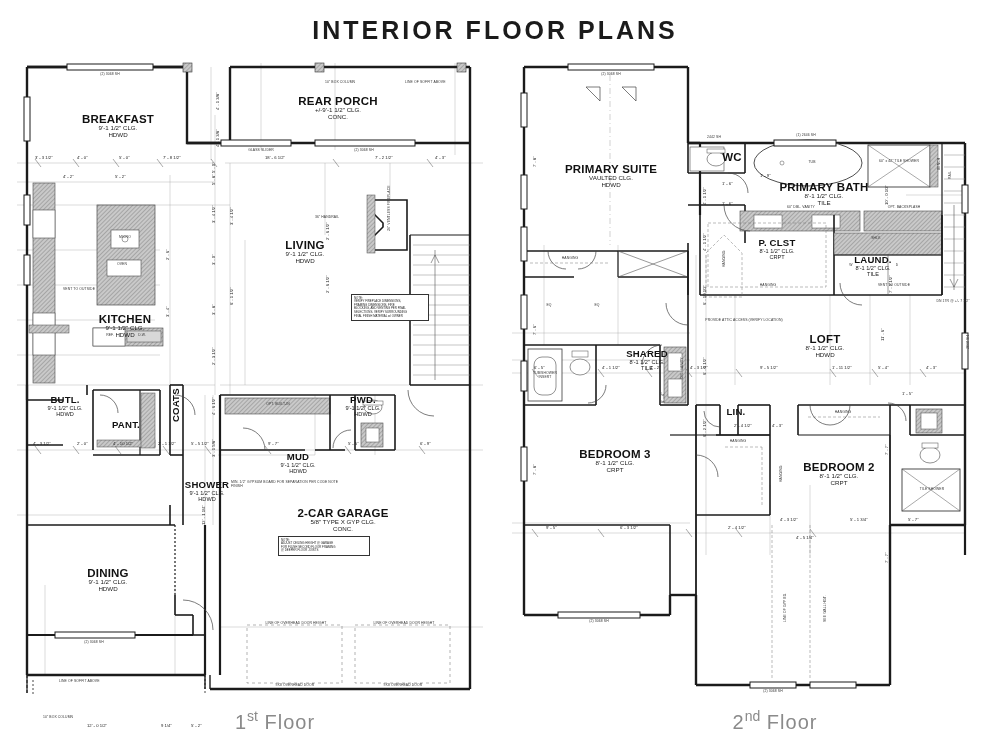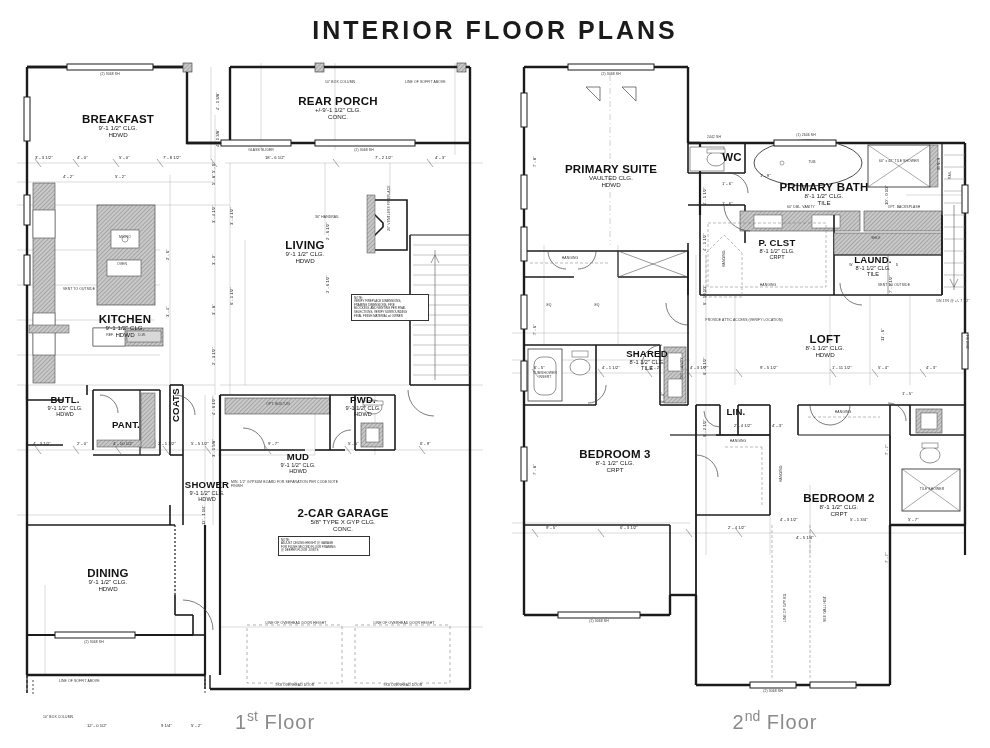--- a/index.html
+++ b/index.html
@@ -700,21 +700,21 @@
     <div class="rl s-md" style="left:206px;top:352px;width:40px;">
       <span class="nm">LIN.</span>
     </div>
 
     <div class="rl s-lg" style="left:46px;top:393px;width:118px;">
       <span class="nm">BEDROOM 3</span>
       <span class="sub">8'-1 1/2" CLG.</span>
       <span class="sub">CRPT</span>
     </div>
 
-    <div class="rl s-lg" style="left:270px;top:406px;width:118px;margin-top:31px;">
+    <div class="rl s-lg" style="left:270px;top:406px;width:118px;">
       <span class="nm">BEDROOM 2</span>
       <span class="sub">8'-1 1/2" CLG.</span>
       <span class="sub">CRPT</span>
     </div>
 
     <div class="ann ann-c" style="left:68px;top:17px;width:66px;">(2) 3068 SH</div>
     <div class="ann ann-c" style="left:268px;top:78px;width:56px;">(1) 2646 SH</div>
     <div class="ann ann-c" style="left:184px;top:80px;width:40px;">2442 SH</div>
     <div class="ann ann-c" style="left:20px;top:201px;width:80px;">HANGING</div>
     <div class="ann ann-c" style="left:198px;top:228px;width:120px;">HANGING</div>

